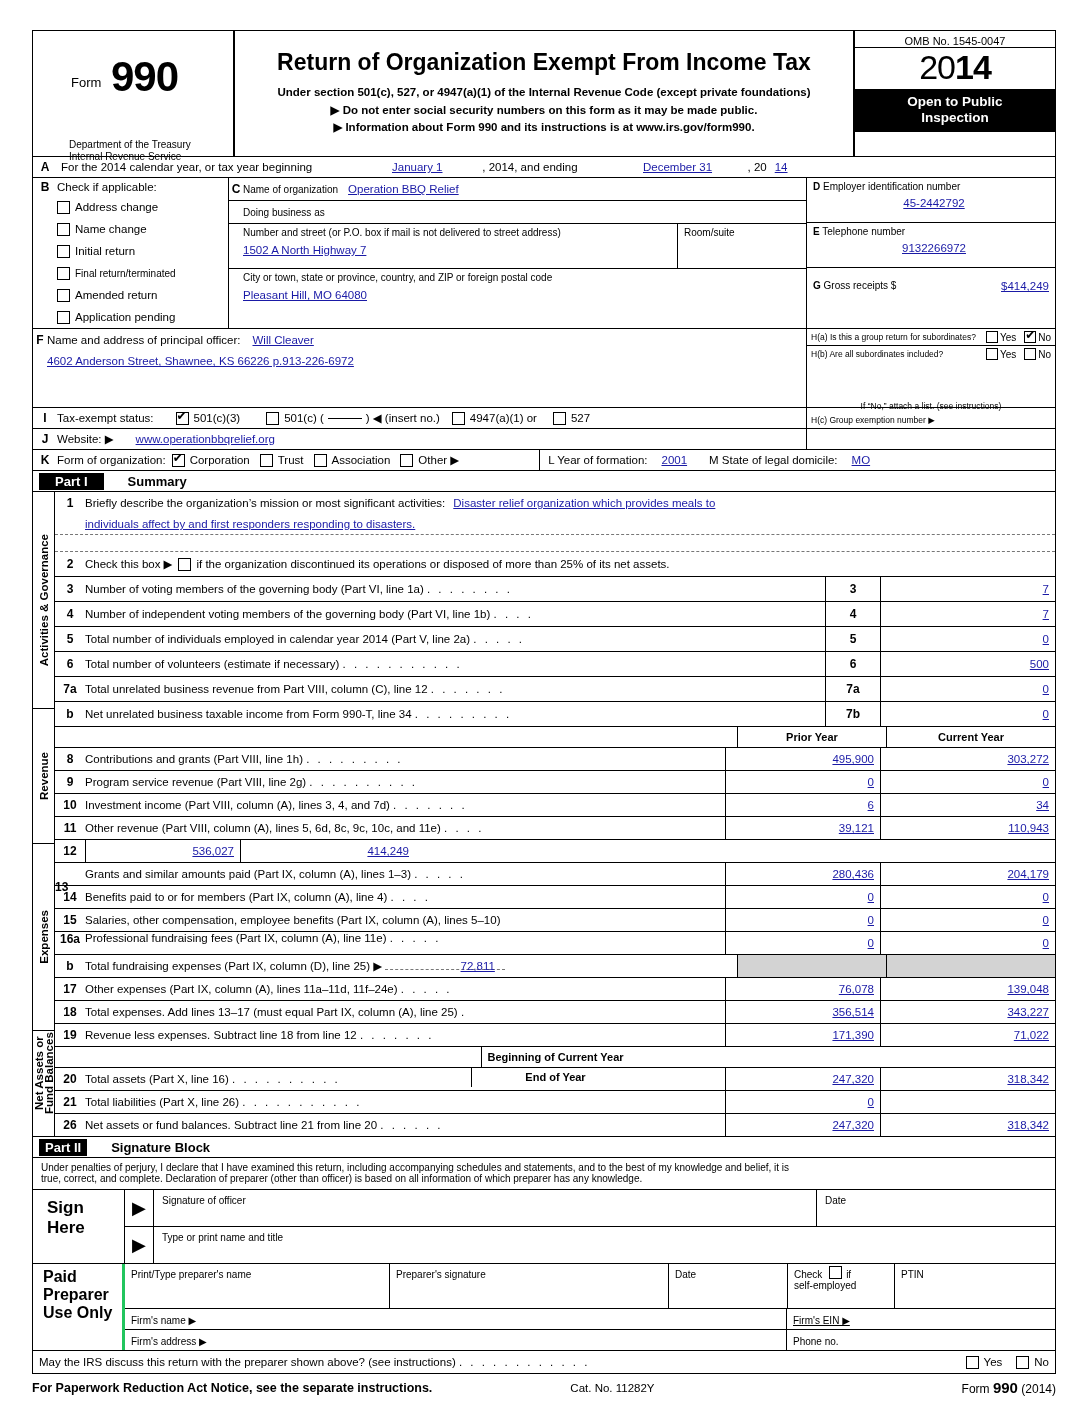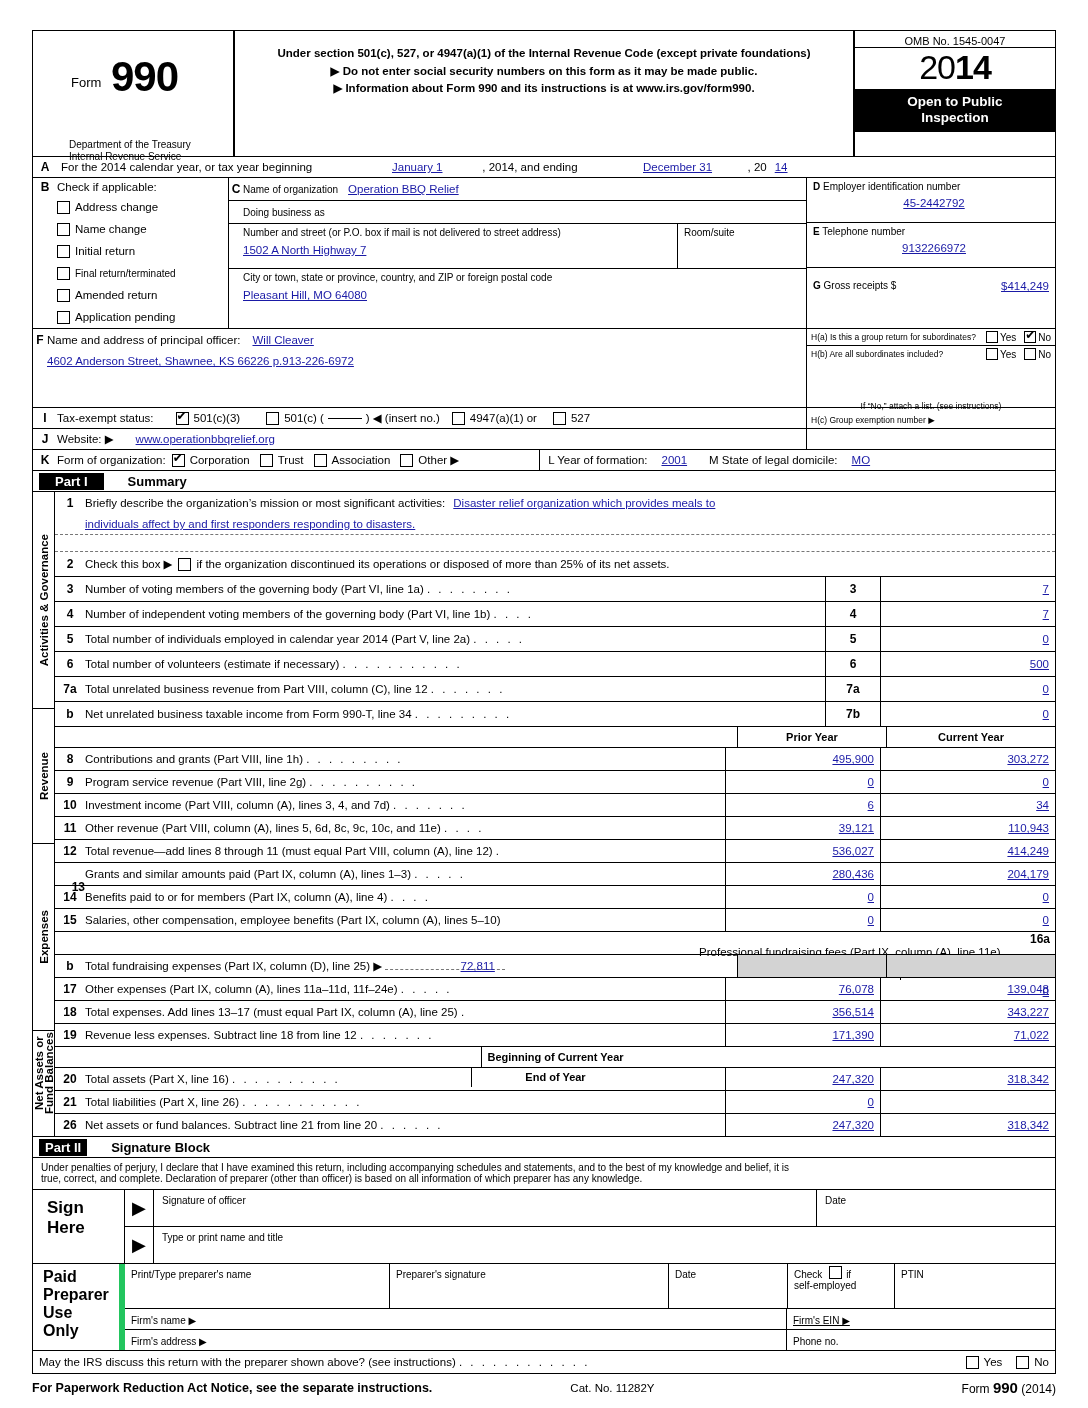--- a/index.html
+++ b/index.html
@@ -41,20 +41,21 @@
     <div class="hdr" style="border:1px solid #000;height:125px;">
       <div class="hdr-left">
         <span class="formword">Form</span>
         <span class="f990">990</span>
         <span class="deptxt">
           <span>Department of the Treasury</span><br>
           <span>Internal Revenue Service</span>
         </span>
       </div>
       <div class="hdr-mid">
+        <div class="title">Return of Organization Exempt From Income Tax</div>
         <div class="sub1">Under section 501(c), 527, or 4947(a)(1) of the Internal Revenue Code (except private foundations)</div>
         <div class="sub2">▶ Do not enter social security numbers on this form as it may be made public.</div>
         <div class="sub3"><span>▶ Information about Form 990 and its instructions is at www.irs.gov/form990.</span></div>
       </div>
       <div class="hdr-right">
         <div class="omb">OMB No. 1545-0047</div>
         <div class="yr"><span style="font-weight:normal">20</span><span>14</span></div>
         <div class="opentopublic">
           <span>Open to Public</span><br>
           <span>Inspection</span>
@@ -334,46 +335,45 @@
             <span class="valu md num" style="width:168px;border-left:1px solid #000;height:22px;line-height:22px;">34</span>
           </div>
           <div style="display:flex;height:22px;align-items:center;border-top:1px solid #000;">
             <span style="width:30px;text-align:center;font-weight:bold;font-size:12px;">11</span>
             <span class="md" style="flex:1;"><span>Other revenue (Part VIII, column (A), lines 5, 6d, 8c, 9c, 10c, and 11e)</span> <span class="dots">. . . .</span></span>
             <span class="valu md num" style="width:148px;border-left:1px solid #000;height:22px;line-height:22px;">39,121</span>
             <span class="valu md num" style="width:168px;border-left:1px solid #000;height:22px;line-height:22px;">110,943</span>
           </div>
           <div style="display:flex;height:22px;align-items:center;border-top:1px solid #000;">
             <span style="width:30px;text-align:center;font-weight:bold;font-size:12px;">12</span>
-            <span class="md" style="flex:1;"><span>Total revenue—add lines 8 through 11 (must equal Part VIII, column (A), line 12)</span> <span class="dots">.</span></span>
             <span class="valu md num" style="width:148px;border-left:1px solid #000;height:22px;line-height:22px;">536,027</span>
             <span class="valu md num" style="width:168px;border-left:1px solid #000;height:22px;line-height:22px;">414,249</span>
           </div>
         </div>
 
         <div>
           <div style="display:flex;height:22px;align-items:center;border-top:1px solid #000;">
-            <span style="width:30px;text-align:right;font-weight:bold;font-size:12px;margin-top:26px;">13</span>
+            <span style="width:30px;text-align:left;font-weight:bold;font-size:12px;margin-top:26px;">13</span>
             <span class="md" style="flex:1;"><span>Grants and similar amounts paid (Part IX, column (A), lines 1–3)</span> <span class="dots">. . . . .</span></span>
             <span class="valu md num" style="width:148px;border-left:1px solid #000;height:22px;line-height:22px;">280,436</span>
             <span class="valu md num" style="width:168px;border-left:1px solid #000;height:22px;line-height:22px;">204,179</span>
           </div>
           <div style="display:flex;height:22px;align-items:center;border-top:1px solid #000;">
             <span style="width:30px;text-align:center;font-weight:bold;font-size:12px;">14</span>
             <span class="md" style="flex:1;"><span>Benefits paid to or for members (Part IX, column (A), line 4)</span> <span class="dots">. . . .</span></span>
             <span class="valu md num" style="width:148px;border-left:1px solid #000;height:22px;line-height:22px;">0</span>
             <span class="valu md num" style="width:168px;border-left:1px solid #000;height:22px;line-height:22px;">0</span>
           </div>
           <div style="display:flex;height:22px;align-items:center;border-top:1px solid #000;">
             <span style="width:30px;text-align:center;font-weight:bold;font-size:12px;">15</span>
             <span class="md" style="flex:1;"><span>Salaries, other compensation, employee benefits (Part IX, column (A), lines 5–10)</span></span>
             <span class="valu md num" style="width:148px;border-left:1px solid #000;height:22px;line-height:22px;">0</span>
             <span class="valu md num" style="width:168px;border-left:1px solid #000;height:22px;line-height:22px;">0</span>
           </div>
-          <div style="display:flex;height:22px;align-items:flex-end;border-top:1px solid #000;flex-direction:column;">
+          <div style="display:flex;height:22px;align-items:flex-start;border-top:1px solid #000;">
             <span style="width:30px;text-align:center;font-weight:bold;font-size:12px;">16a</span>
             <span class="md" style="flex:1;"><span>Professional fundraising fees (Part IX, column (A),  line 11e)</span> <span class="dots">. . . . .</span></span>
             <span class="valu md num" style="width:148px;border-left:1px solid #000;height:22px;line-height:22px;">0</span>
             <span class="valu md num" style="width:168px;border-left:1px solid #000;height:22px;line-height:22px;">0</span>
           </div>
           <div style="display:flex;height:22px;align-items:center;border-top:1px solid #000;">
             <span style="width:30px;text-align:center;font-weight:bold;font-size:12px;">b</span>
             <span class="md" style="flex:1;"><span>Total fundraising expenses (Part IX, column (D), line 25) ▶</span>
               <span style="display:inline-block;width:120px;border-bottom:1px dashed #777;"></span>
               <span class="valu" style="margin-left:-48px;">72,811</span>
@@ -452,21 +452,21 @@
           <div style="width:230px;padding-left:8px;"><span class="sm">Date</span></div>
         </div>
         <div style="display:flex;height:36px;">
           <div style="width:28px;border-right:1px solid #000;display:flex;align-items:center;justify-content:center;font-size:18px;">▶</div>
           <div style="flex:1;padding-left:8px;"><span class="sm">Type or print name and title</span></div>
         </div>
       </div>
     </div>
 
     <div style="display:flex;border-left:1px solid #000;border-right:1px solid #000;border-bottom:1px solid #000;">
-      <div style="width:92px;border-right:6px solid #22c55e;box-sizing:border-box;padding:4px 8px 0 10px;">
+      <div style="width:92px;border-right:3px solid #22c55e;box-sizing:border-box;padding:4px 8px 0 10px;">
         <div style="font-size:16px;font-weight:bold;">Paid</div>
         <div style="font-size:16px;font-weight:bold;">Preparer</div>
         <div style="font-size:16px;font-weight:bold;">Use Only</div>
       </div>
       <div style="flex:1;">
         <div style="display:flex;height:44px;border-bottom:1px solid #000;">
           <div style="width:258px;border-right:1px solid #000;padding-left:6px;"><span class="sm">Print/Type preparer's name</span></div>
           <div style="width:272px;border-right:1px solid #000;padding-left:6px;"><span class="sm">Preparer's signature</span></div>
           <div style="width:112px;border-right:1px solid #000;padding-left:6px;"><span class="sm">Date</span></div>
           <div style="width:100px;border-right:1px solid #000;padding-left:6px;">

